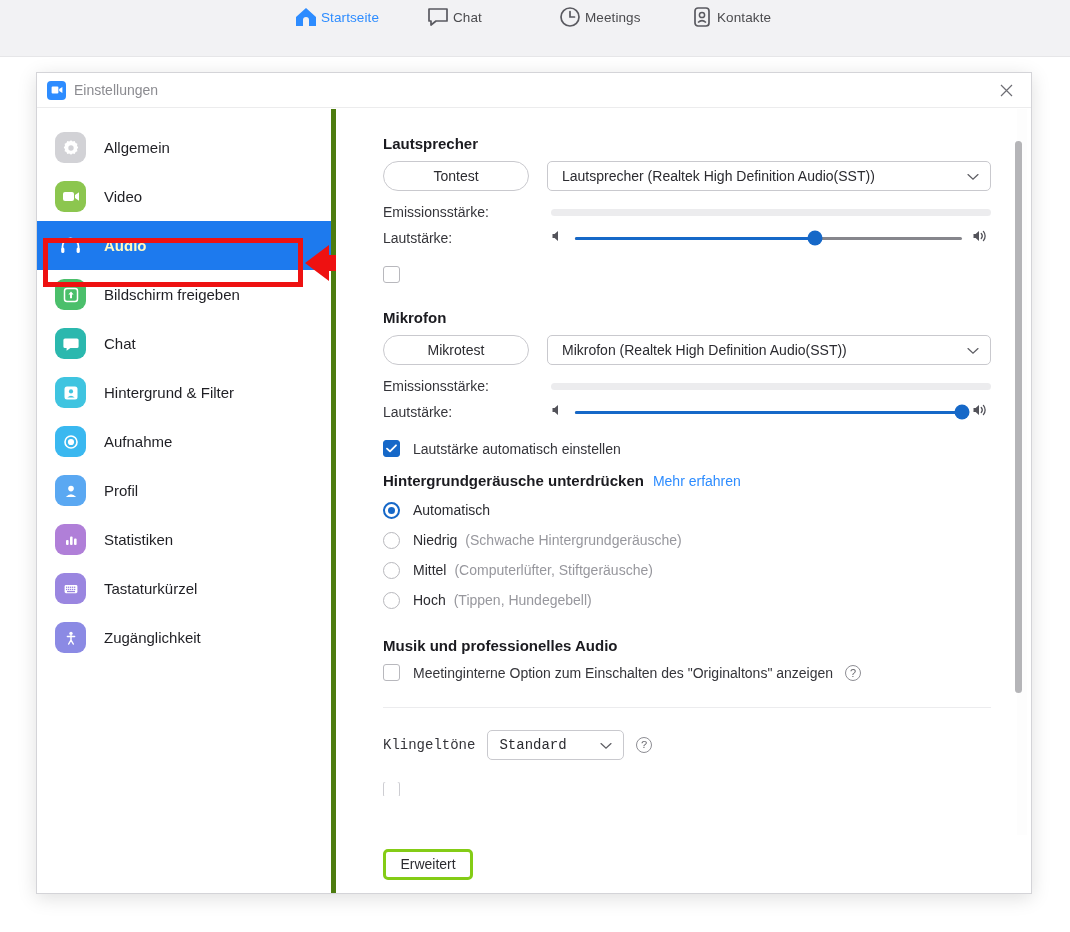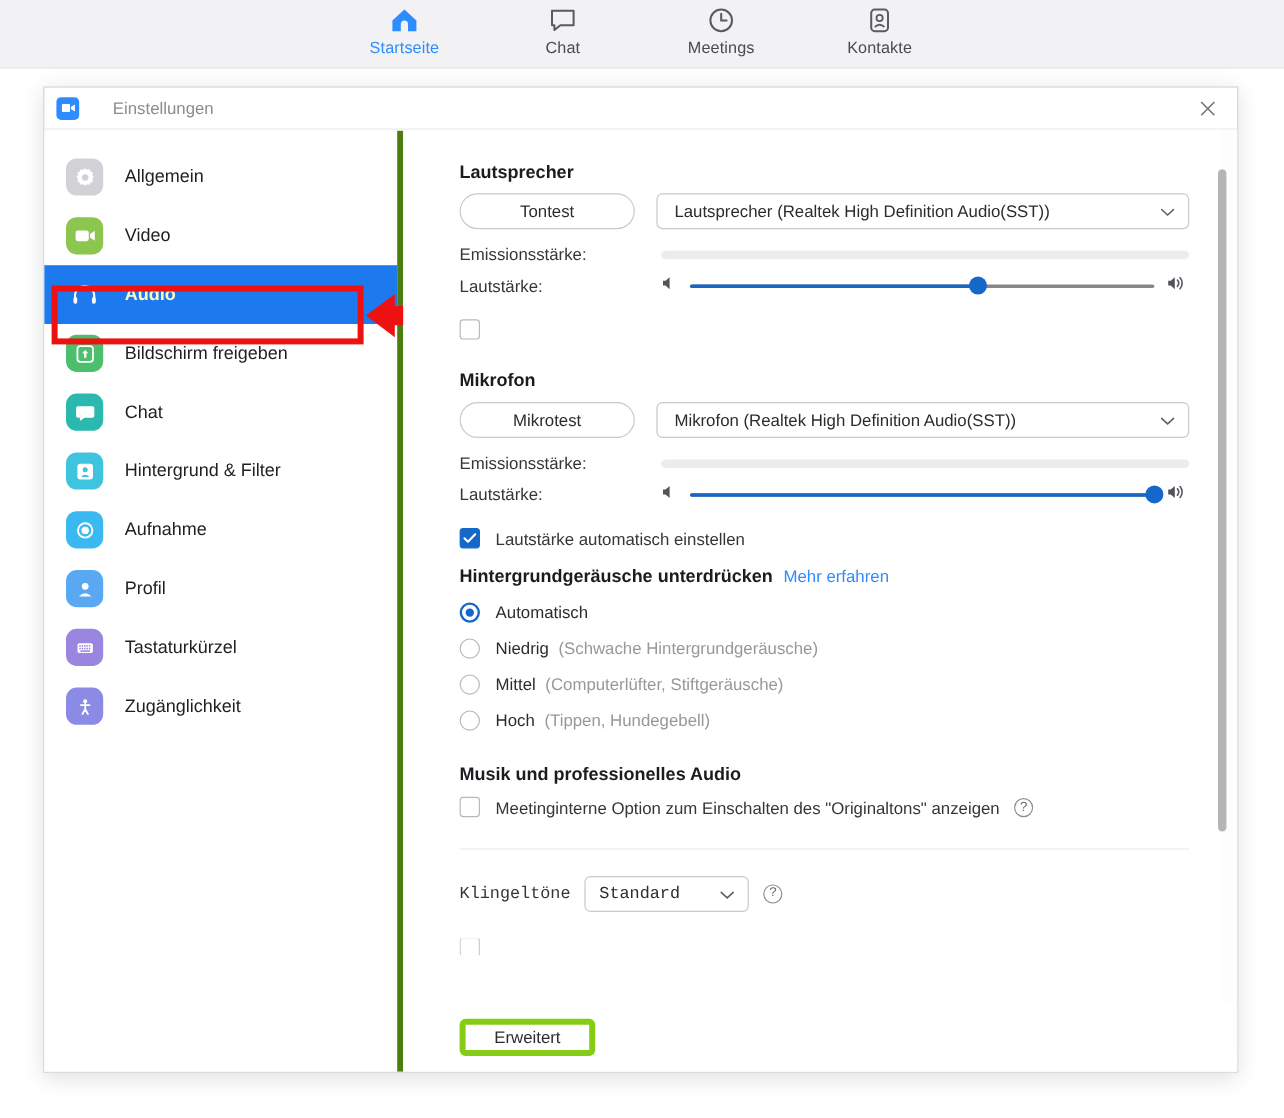--- a/index.html
+++ b/index.html
@@ -20,21 +20,21 @@
   }
   #app-nav-items {
     position: absolute; left: 0; top: 0;
     width: 1070px; height: 57px;
     display: flex; justify-content: center; align-items: flex-start;
     gap: 46px;
     padding-top: 5px;
   }
   .nav-item {
     width: 86px;
-    display: flex; flex-direction: column; align-items: center;
+    display: flex; flex-direction: row; align-items: center;
     gap: 3px;
     cursor: pointer;
   }
   .nav-icon { height: 24px; display:flex; align-items:center; justify-content:center; }
   .nav-label {
     font-size: 13.5px; color: #4b4b4e; letter-spacing: 0.1px;
   }
   .nav-item.active .nav-label { color: #2d8cff; }
 
   
@@ -52,21 +52,21 @@
     border-bottom: 1px solid #ececed;
     display: flex; align-items: center;
   }
   #zoom-logo-icon {
     margin-left: 10px;
     width: 19px; height: 19px; border-radius: 4px;
     background: #2d8cff;
     display: flex; align-items: center; justify-content: center;
   }
   #window-title {
-    margin-left: 28px;
+    margin-left: 8px;
     font-size: 14px; color: #8b8b90;
   }
   #window-close-button {
     position: absolute; right: 6px; top: 3px;
     width: 38px; height: 28px;
     display: flex; align-items: center; justify-content: center;
     cursor: pointer;
   }
 
   #window-body {
@@ -318,22 +318,22 @@
 
   #advanced-bar {
     position: absolute;
     left: 0; right: 0; bottom: 0;
     height: 58px;
     background: #ffffff;
     display: flex; align-items: center;
     padding-left: 47px;
   }
   #advanced-button {
-    width: 113px; height: 31px;
-    border: 5px solid #84cc16; border-radius: 5px;
+    width: 90px; height: 31px;
+    border: 3px solid #84cc16; border-radius: 5px;
     background: #ffffff;
     font-family: "Liberation Sans", sans-serif;
     font-size: 14px; color: #2b2b30;
     cursor: pointer;
   }
 </style>
 </head>
 <body>
 
 <div id="app-navbar">
@@ -476,20 +476,30 @@
       <div class="sidebar-item">
         <span class="sb-icon" style="background:#5aa8f2">
           <svg width="18" height="18" viewBox="0 0 18 18">
             <circle cx="9" cy="6.6" r="2.8" fill="#fff"></circle>
             <path d="M3.8 15 Q9 9.6 14.2 15 Z" fill="#fff"></path>
           </svg>
         </span>
         <span class="sb-label">Profil</span>
       </div>
 
+      <div class="sidebar-item">
+        <span class="sb-icon" style="background:#b07fd8">
+          <svg width="18" height="18" viewBox="0 0 18 18">
+            <rect x="4" y="9" width="2.6" height="5" rx="1" fill="#fff"></rect>
+            <rect x="8" y="5.5" width="2.6" height="8.5" rx="1" fill="#fff"></rect>
+            <rect x="12" y="7.5" width="2.6" height="6.5" rx="1" fill="#fff"></rect>
+          </svg>
+        </span>
+        <span class="sb-label">Statistiken</span>
+      </div>
 
       <div class="sidebar-item">
         <span class="sb-icon" style="background:#9a86e0">
           <svg width="18" height="18" viewBox="0 0 18 18">
             <rect x="2.6" y="5" width="12.8" height="8.2" rx="1.4" fill="#fff"></rect>
             <g fill="#9a86e0">
               <rect x="4" y="6.6" width="1.3" height="1.3"></rect>
                 <rect x="6" y="6.6" width="1.3" height="1.3"></rect>
               <rect x="8" y="6.6" width="1.3" height="1.3"></rect>
                 <rect x="10" y="6.6" width="1.3" height="1.3"></rect>

